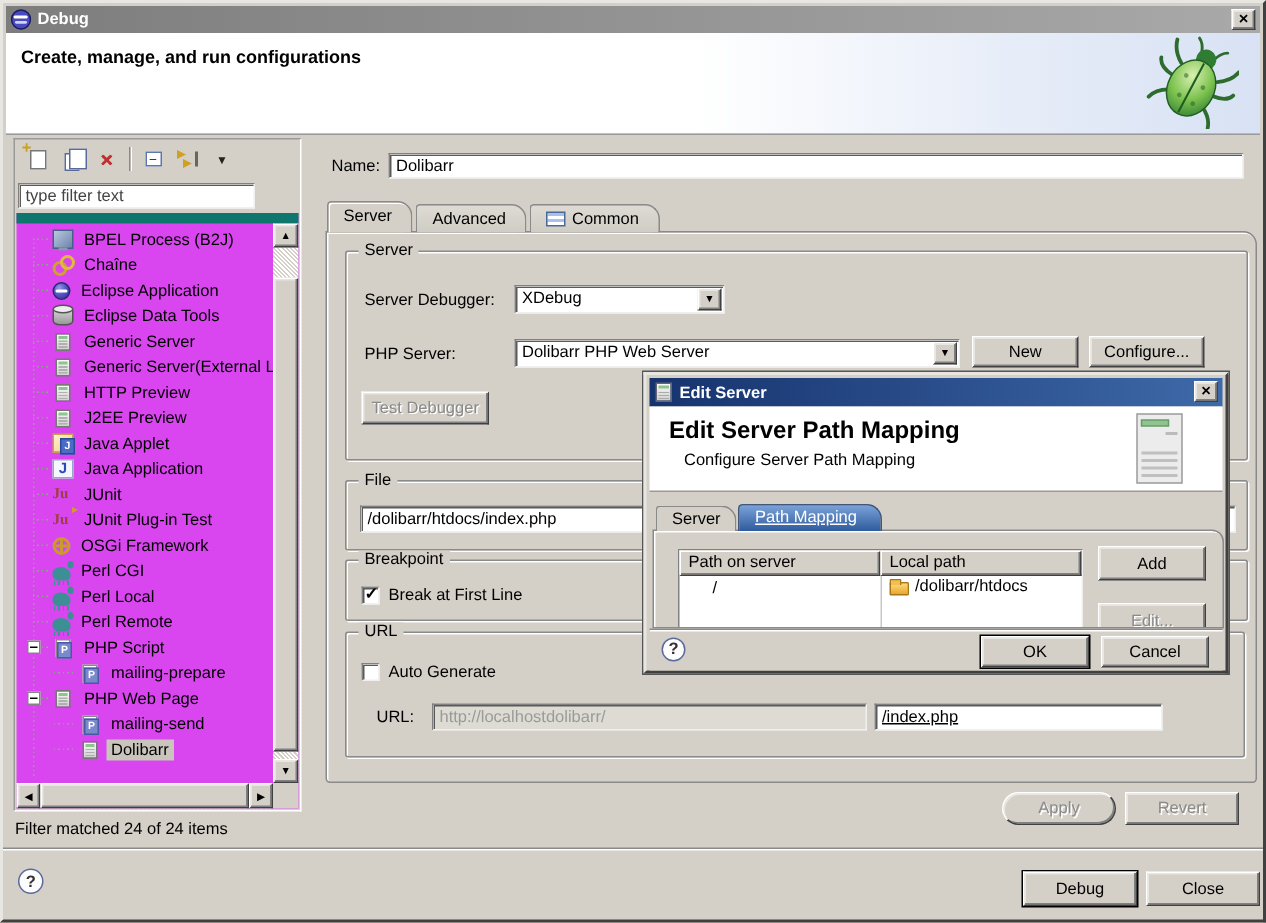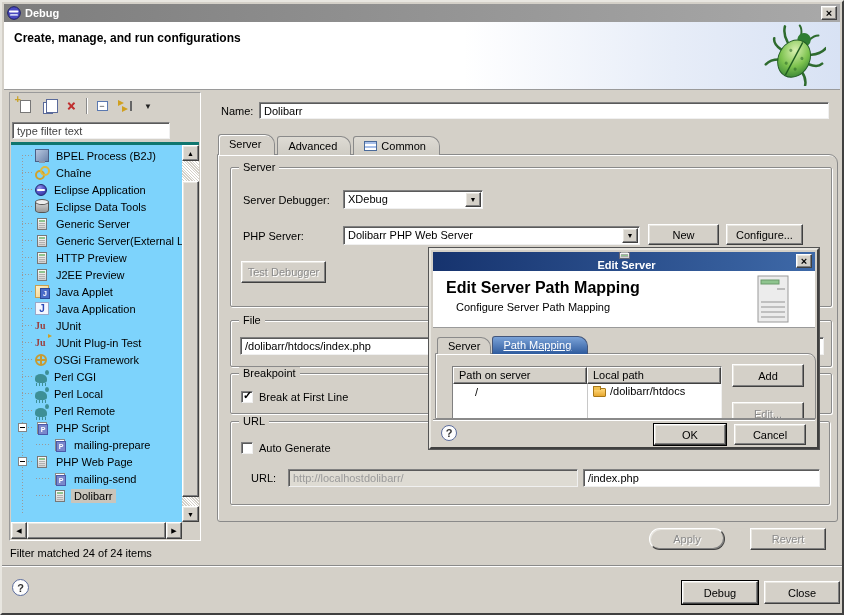--- a/index.html
+++ b/index.html
@@ -55,22 +55,22 @@
   .ico-del { color:#c03030; font-weight:bold; font-size:14px; line-height:14px; text-shadow:0.5px 0 #c03030; }
   .tsep { width:1px; height:16px; background:#8a8a8a; box-shadow:1px 0 0 #fff; }
   .ico-collapse { position:relative; width:11px; height:10px; background:#fff; border:1px solid #5a78b0; font-size:9px; line-height:8px; text-align:center; color:#333; }
   .ico-filter { position:relative; width:14px; height:12px; }
   .ico-filter::before, .ico-filter::after { content:""; position:absolute; width:0; height:0;
      border-left:6px solid #d0a020; border-top:3px solid transparent; border-bottom:3px solid transparent; }
   .ico-filter::before { left:0; top:0; } .ico-filter::after { left:4px; bottom:0; }
   .ico-filter i { position:absolute; right:0; top:1px; bottom:1px; width:2px; background:#666; }
   .ico-darr { font-size:8px; color:#222; }
   #filterbox { left:2px; top:29px; width:158px; height:17px; color:#444; }
-  #treebox { position:absolute; left:1px; top:49px; right:1px; bottom:1px; background:#7dd3fc;
-    border-top:3px solid #0f766e; overflow:hidden; }
+  #treebox { position:absolute; left:1px; top:49px; right:1px; bottom:1px; background:#d946ef;
+    border-top:7px solid #0f766e; overflow:hidden; }
   #tree { position:absolute; left:0; top:2px; right:17px; bottom:17px; overflow:hidden; }
   #tree::before { content:""; position:absolute; left:11px; top:8px; height:360px; width:1px;
     background-image:repeating-linear-gradient(to bottom,#999 0 1px,transparent 1px 3px); }
   .tree-item { position:relative; height:17px; display:flex; align-items:center; padding-left:24px; white-space:nowrap; }
   .tree-item::before { content:""; position:absolute; left:11px; top:8px; width:10px; height:1px;
     background-image:repeating-linear-gradient(to right,#999 0 1px,transparent 1px 3px); }
   .tree-item.child { padding-left:42px; }
   .tree-item.child::before { left:25px; width:14px; }
   .expander { position:absolute; left:7px; top:4px; width:9px; height:9px; background:#fff;
     border:1px solid #848484; z-index:2; }
@@ -148,34 +148,34 @@
   #grp-file { left:228px; top:318px; width:602px; height:47px; }
   #fld-file { left:9px; top:16px; width:584px; height:18px; }
   #grp-bp { left:228px; top:371px; width:602px; height:41px; }
   #chk-bp { left:10px; top:17px; }
   #lab-bp { position:absolute; left:28px; top:17px; }
   #grp-url { left:228px; top:419px; width:600px; height:84px; }
   #chk-auto { left:10px; top:20px; }
   #lab-auto { position:absolute; left:28px; top:20px; }
   #lab-url { position:absolute; left:20px; top:50px; }
   #fld-urlbase { left:57px; top:47px; width:290px; height:18px; background:#dedbd3; color:#9a9a9a; }
-  #fld-urlpath { left:352px; top:47px; width:237px; height:18px; }
-  #btn-apply { position:absolute; left:647px; top:526px; width:76px; height:22px;border-radius:11px; }
+  #fld-urlpath { left:352px; top:47px; width:192px; height:18px;text-decoration:underline; }
+  #btn-apply { position:absolute; left:666px; top:526px; width:76px; height:22px;border-radius:11px; }
   #btn-revert { position:absolute; left:748px; top:526px; width:76px; height:22px; }
   #botsep { position:absolute; left:0; top:563px; right:0; height:2px; border-top:1px solid #8a8a8a; border-bottom:1px solid #ffffff; }
   .help { border-radius:50%; border:1px solid #5a6b9c; color:#333; background:#fdfdfd;
           display:flex; align-items:center; justify-content:center; font-size:11px; font-weight:bold; }
   #help-main { position:absolute; left:10px; top:577px; width:17px; height:17px; }
   #btn-debug { position:absolute; left:680px; top:579px; width:76px; height:23px; }
   #btn-close { position:absolute; left:762px; top:579px; width:76px; height:23px; }
   
   #dlg { position:absolute; left:427px; top:246px; width:390px; height:201px; background:#d4d0c8;
     border:2px solid; border-color:#e8e6e0 #404040 #404040 #e8e6e0; box-shadow:0 0 0 1px #555; z-index:10; }
   #dlg-title { position:absolute; left:2px; top:2px; right:2px; height:19px;
-    background:linear-gradient(to right,#16336e,#3e69a8); display:flex; align-items:center; padding:0 4px;flex-direction:column; }
+    background:linear-gradient(to right,#16336e,#3e69a8); display:flex; align-items:center; padding:0 4px; }
   #dlg-title .t { color:#fff; font-weight:bold; margin-left:5px; }
   #dlg-title .xbtn { position:absolute; right:3px; top:2px; }
   .srv-mini { position:relative; width:11px; height:13px; background:linear-gradient(#fafafa,#cfcfcf); border:1px solid #667; }
   .srv-mini::before { content:""; position:absolute; top:1px; left:1px; right:1px; height:2px; background:#8ec48e; }
   .srv-mini::after { content:""; position:absolute; left:1px; right:1px; bottom:1px; height:5px;
     background:repeating-linear-gradient(to bottom,#aaa 0 1px,transparent 1px 2px); }
   #dlg-head { position:absolute; left:2px; top:21px; right:2px; height:57px; background:#fff; border-bottom:1px solid #9a9a9a; }
   #dlg-head .h1 { position:absolute; left:13px; top:8px; font-size:16px; font-weight:bold; }
   #dlg-head .h2 { position:absolute; left:23px; top:30px; }
   #dlg-tabs { left:6px; top:85px; height:19px; z-index:3; }

